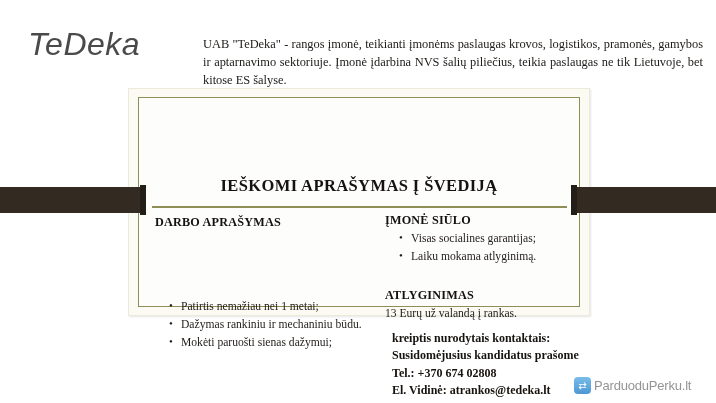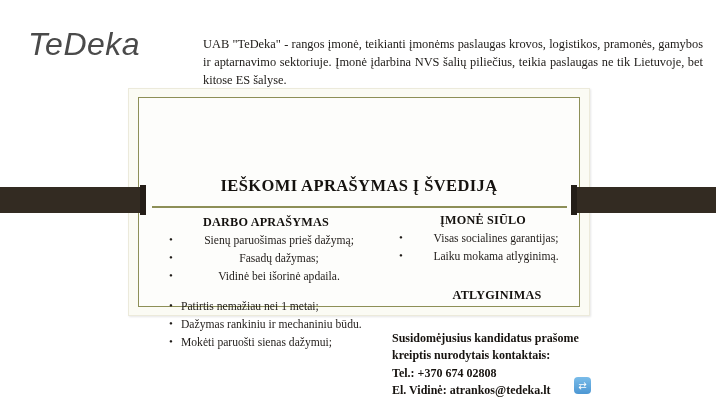--- a/index.html
+++ b/index.html
@@ -106,21 +106,20 @@
     top: 206px;
     width: 415px;
     height: 2px;
     background: #8d8f57;
     z-index: 5;
   }
 
   .col {
     position: absolute;
     z-index: 5;
-    text-align: center;
   }
   #col-left  { left: 155px; top: 215px; width: 222px; }
   #col-right { left: 385px; top: 213px; width: 196px; }
 
   .sec-head {
     font-family: "Liberation Serif", serif;
     font-weight: bold;
     font-size: 12.2px;
     letter-spacing: 0.2px;
     color: #14110e;
@@ -145,21 +144,21 @@
     left: -2px;
     top: -1px;
     font-size: 11px;
     color: #201c19;
   }
   .plain-line {
     font-size: 11.6px;
     line-height: 1.5;
     color: #201c19;
   }
-  .gap-top-lg { margin-top: 22px; margin-left: 28px; }
+  .gap-top-lg { margin-top: 22px; }
 
   
   #privalumai {
     position: absolute;
     left: 155px;
     top: 298px;
     width: 260px;
     z-index: 6;
   }
 
@@ -224,49 +223,46 @@
 <div class="ribbon-band" id="ribbon-left"></div>
 <div class="ribbon-fold" id="ribbon-fold-left"></div>
 <div class="ribbon-band" id="ribbon-right"></div>
 <div class="ribbon-fold" id="ribbon-fold-right"></div>
 
 <div id="poster-title">IEŠKOMI APRAŠYMAS Į ŠVEDIJĄ</div>
 <div id="title-rule"></div>
 
 <div class="col" id="col-left">
   <div class="sec-head">DARBO APRAŠYMAS</div>
-  <ul class="bullets">
-    <li>Sienų paruošimas prieš dažymą;</li>
-    <li>Fasadų dažymas;</li>
-    <li>Vidinė bei išorinė apdaila.</li>
-  </ul>
 </div>
 
 <div id="privalumai">
   <ul class="bullets">
     <li>Patirtis nemažiau nei 1 metai;</li>
     <li>Dažymas rankiniu ir mechaniniu būdu.</li>
     <li>Mokėti paruošti sienas dažymui;</li>
   </ul>
 </div>
 
 <div class="col" id="col-right">
   <div class="sec-head">ĮMONĖ SIŪLO</div>
   <ul class="bullets">
     <li>Visas socialines garantijas;</li>
     <li>Laiku mokama atlyginimą.</li>
   </ul>
 
   <div class="sec-head gap-top-lg">ATLYGINIMAS</div>
+  <div class="plain-line">13 Eurų už valandą į rankas.</div>
 </div>
 
 <div id="contacts">
+  <div>kreiptis nurodytais kontaktais:</div>
   <div>Susidomėjusius kandidatus prašome</div>
-  <div>kreiptis nurodytais kontaktais:</div>
   <div>Tel.: +370 674 02808</div>
   <div>El. Vidinė: atrankos@tedeka.lt</div>
 </div>
 
 <div id="watermark">
   <span class="wm-badge">
     <span>⇄</span>
   </span>
+  <span class="wm-text">ParduoduPerku.lt</span>
 </div>
 
 </body></html>

